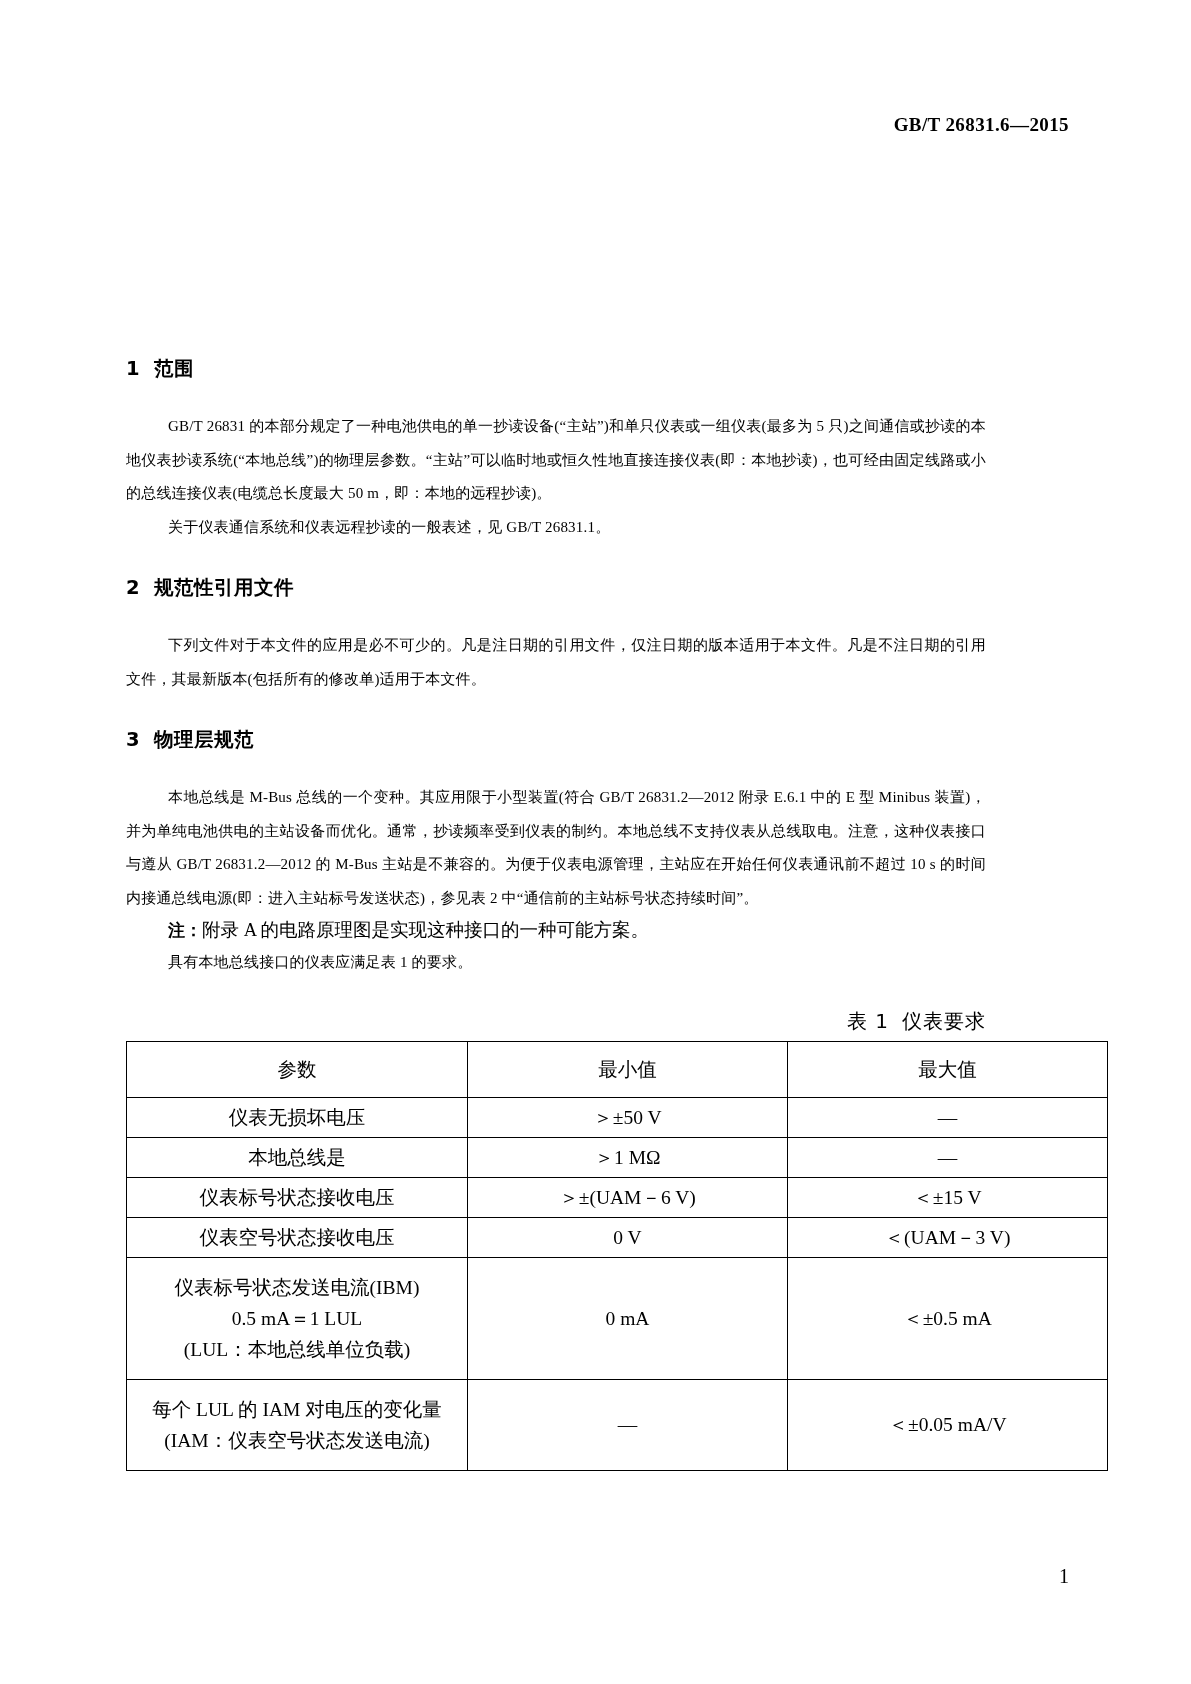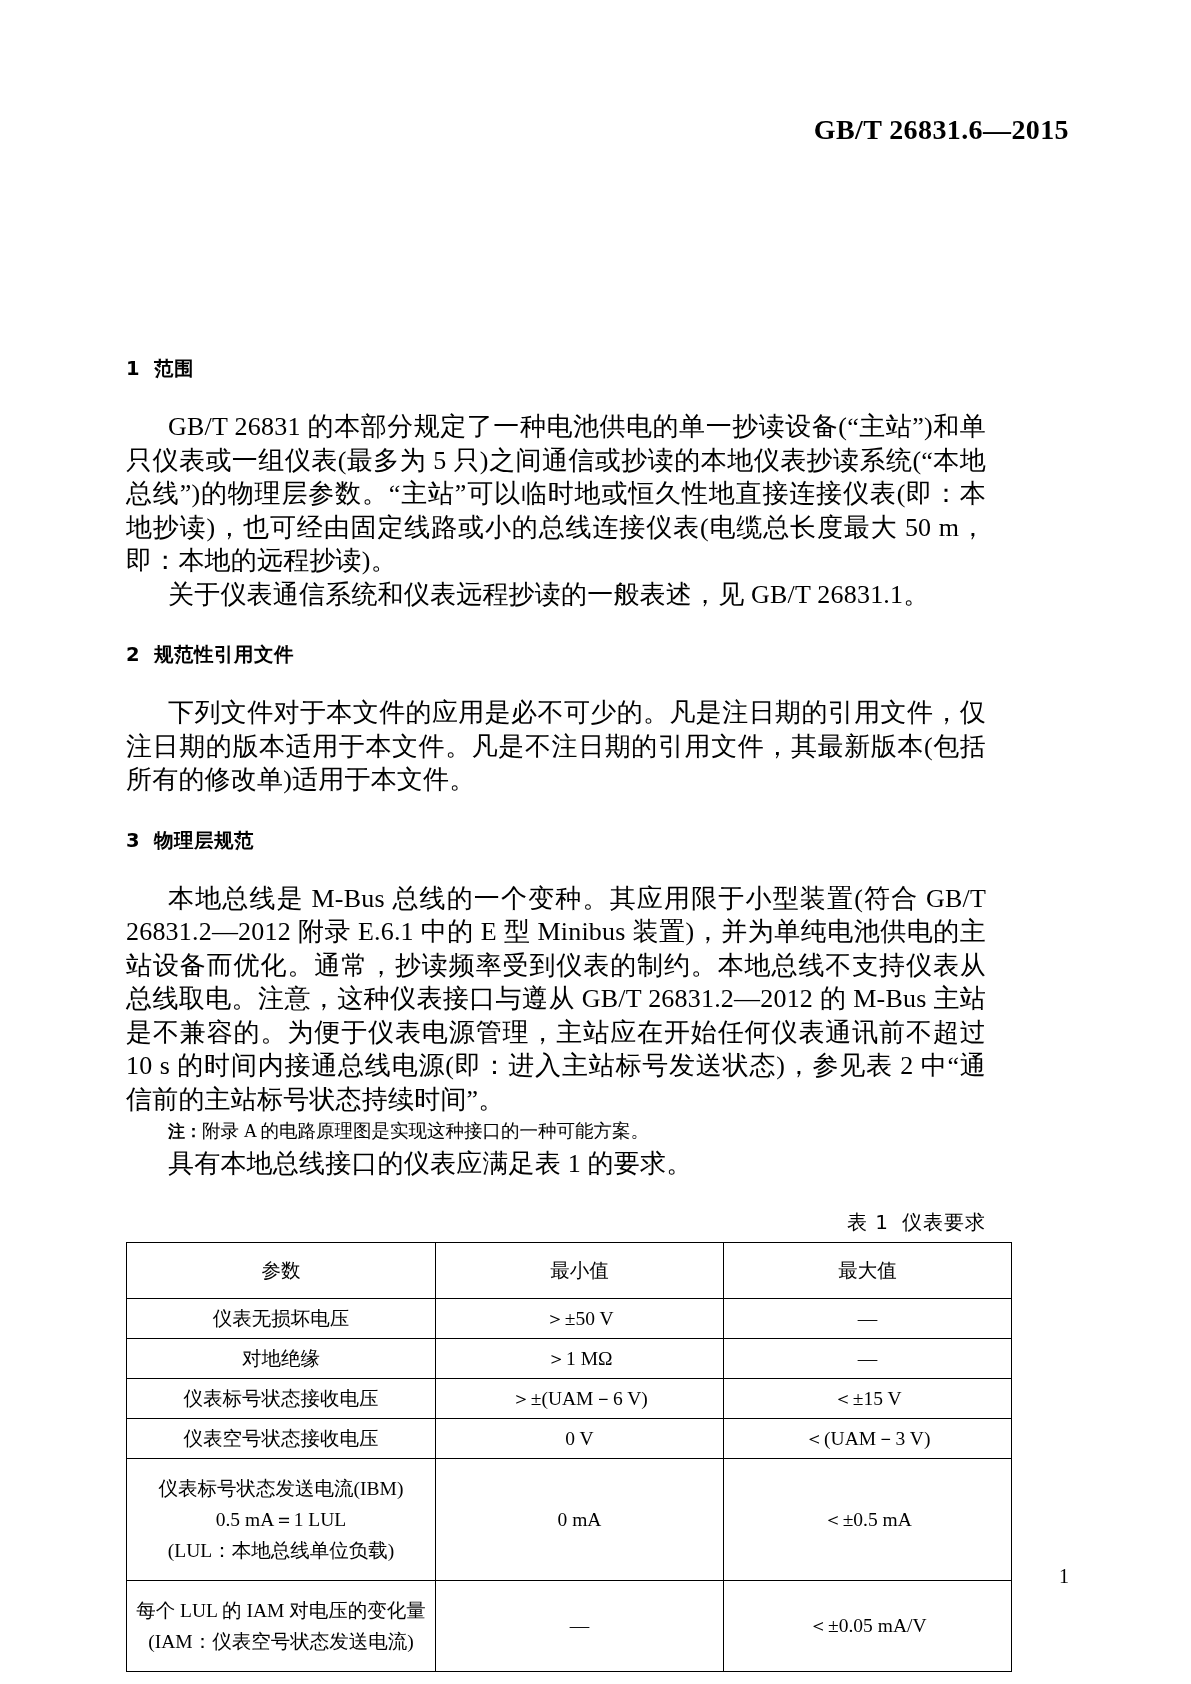--- a/index.html
+++ b/index.html
@@ -24,21 +24,21 @@
   }
 
   
   .header-line {
     position: absolute;
     top: 114px;
     left: 0;
     right: 122px;
     text-align: right;
     font-family: "Liberation Serif", "DejaVu Serif", serif;
-    font-size: 28px;
+    font-size: 19px;
     font-weight: bold;
     letter-spacing: 0.4px;
   }
 
   
   .doc-title {
     position: absolute;
     top: 205px;
     left: 0;
     right: 0;
@@ -70,21 +70,21 @@
     letter-spacing: 0.5px;
     line-height: 28px;
   }
   h2.section-head .num {
     display: inline-block;
     width: 28px;
   }
 
   p.body {
     font-family: "Liberation Serif", "DejaVu Serif", serif;
-    font-size: 26px;
+    font-size: 15px;
     line-height: 33.5px;
     margin: 0;
     text-align: justify;
     text-justify: inter-character;
     letter-spacing: 0.2px;
   }
   p.indent { text-indent: 42px; }
 
   .gap-after-head { height: 27px; }
   .gap-before-head { height: 30px; }
@@ -131,21 +131,21 @@
   table.req-table td {
     border: 1px solid #000000;
     text-align: center;
     vertical-align: middle;
     font-family: "Liberation Serif", "DejaVu Serif", serif;
     font-size: 19.5px;
     line-height: 31px;
     padding: 4px 4px;
   }
   table.req-table tr.head td {
-    padding: 12px 4px;
+    padding: 12px 20px;
   }
   table.req-table tr.tall td {
     padding: 14px 4px;
   }
   table.req-table td.c1 { width: 300px; }
   table.req-table td.c2 { width: 279px; }
   table.req-table td.c3 { width: 279px; }
   .cellline { display: block; }
 
   
@@ -206,21 +206,21 @@
           <td class="c3">最大值</td>
         </tr>
 
         <tr>
           <td class="c1">仪表无损坏电压</td>
           <td class="c2">＞±50 V</td>
           <td class="c3">—</td>
         </tr>
 
         <tr>
-          <td class="c1">对地绝缘</td>
+          <td class="c1">本地总线是</td>
           <td class="c2">＞1 MΩ</td>
           <td class="c3">—</td>
         </tr>
 
         <tr>
           <td class="c1">仪表标号状态接收电压</td>
           <td class="c2">＞±(UAM－6 V)</td>
           <td class="c3">＜±15 V</td>
         </tr>
 

